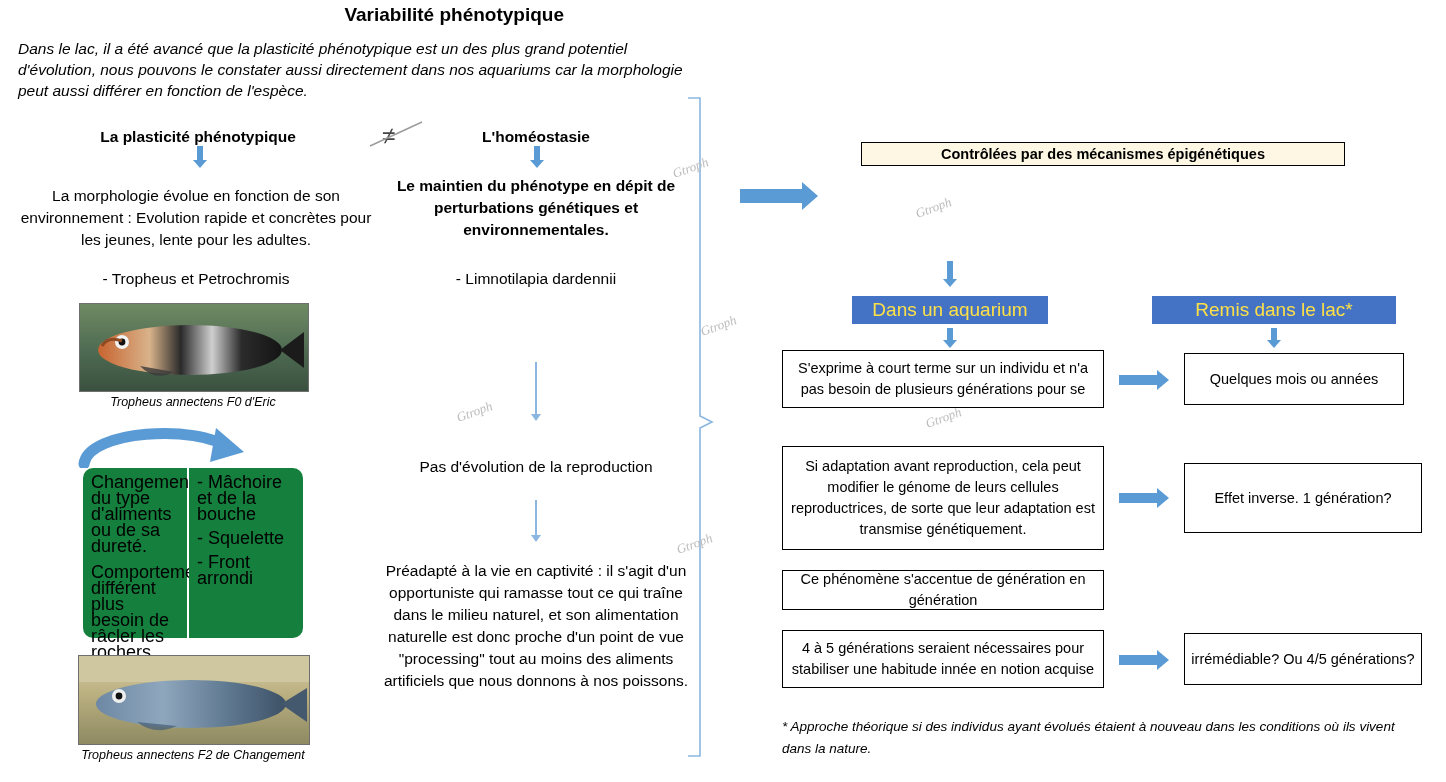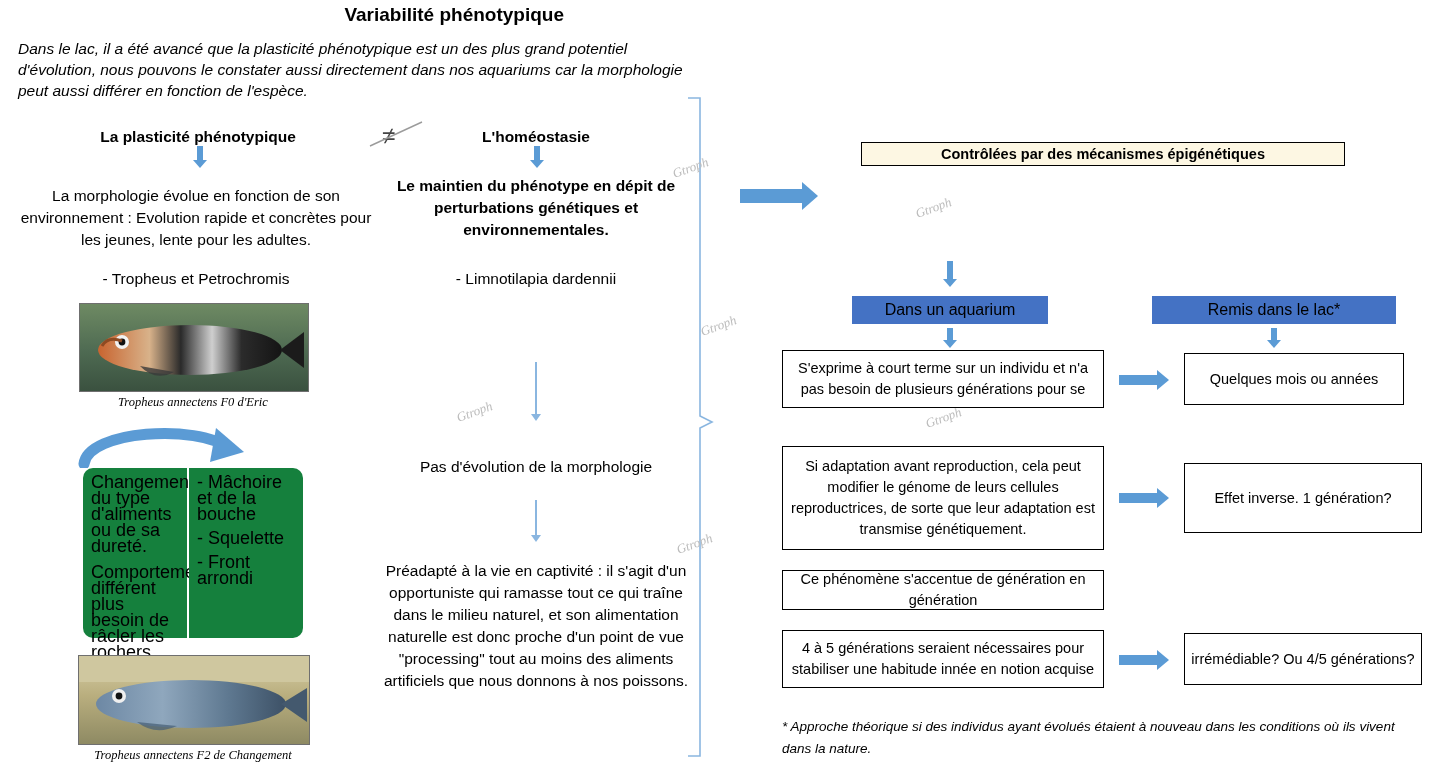--- a/index.html
+++ b/index.html
@@ -74,21 +74,21 @@
   .arrow-right.small .head {
     border-top: 10px solid transparent;
     border-bottom: 10px solid transparent;
     border-left: 12px solid #5b9bd5;
   }
 
   .neq { font-size: 24px; color: #444; }
 
   .imgbox { border: 1px solid #6f6f6f; }
   .caption {
-    font-size: 12.5px; font-style: italic; text-align: center; font-family: Liberation Serif, serif;
+    font-size: 12.5px; font-style: italic; text-align: center;
   }
 
   .bluebox {
     background: #15803d; font-size: 18px; line-height: 16px;
     padding: 6px 8px; box-sizing: border-box;
   }
   .bluebox.r { border-radius: 0 10px 10px 0; }
   .bluebox.l { border-radius: 10px 0 0 10px; }
 
   .panel-head {
@@ -96,21 +96,21 @@
     font-size: 14.5px; font-weight: bold; text-align: center;
     padding: 3px 0; box-sizing: border-box;
   }
   .panel-body {
     border: 1px solid #000; border-top: none;
     font-size: 14.5px; font-style: italic; line-height: 20px;
     text-align: center; padding: 6px 10px; box-sizing: border-box;
   }
 
   .bluepill {
-    background: #4472c4; color: #000000; font-size: 16px;
+    background: #4472c4; color: #fde047; font-size: 19px;
     text-align: center; line-height: 28px; height: 28px;
     box-sizing: border-box;
   }
 
   .obox {
     border: 1px solid #000; font-size: 14.5px; line-height: 21px;
     text-align: center; box-sizing: border-box;
     display: flex; align-items: center; justify-content: center;
     padding: 4px 6px;
   }
@@ -236,21 +236,21 @@
 
   <div class="abs bodytext" style="left:378px; top:175px; width:316px;font-weight:bold;">Le maintien du phénotype en dépit de perturbations génétiques et environnementales.</div>
 
   <div class="abs bodytext" style="left:378px; top:268px; width:316px;">- Limnotilapia dardennii</div>
 
   <div class="abs arrow-down thin" style="left:529px; top:362px;">
     <div class="shaft" style="height:52px;"></div>
     <div class="head"></div>
   </div>
 
-  <div class="abs bodytext" style="left:378px; top:456px; width:316px;">Pas d'évolution de la morphologie</div>
+  <div class="abs bodytext" style="left:378px; top:456px; width:316px;">Pas d'évolution de la reproduction</div>
 
   <div class="abs arrow-down thin" style="left:529px; top:500px;">
     <div class="shaft" style="height:35px;"></div>
     <div class="head"></div>
   </div>
 
   <div class="abs bodytext" style="left:376px; top:560px; width:320px;">Préadapté à la vie en captivité : il s'agit d'un opportuniste qui ramasse tout ce qui traîne dans le milieu naturel, et son alimentation naturelle est donc proche d'un point de vue "processing" tout au moins des aliments artificiels que nous donnons à nos poissons.</div>
 
   <svg class="abs" style="left:686px; top:96px;" width="30" height="664">
     <path class="bracket" d="M2 2 L14 2 L14 320 L26 326 L14 332 L14 660 L2 660"></path>

